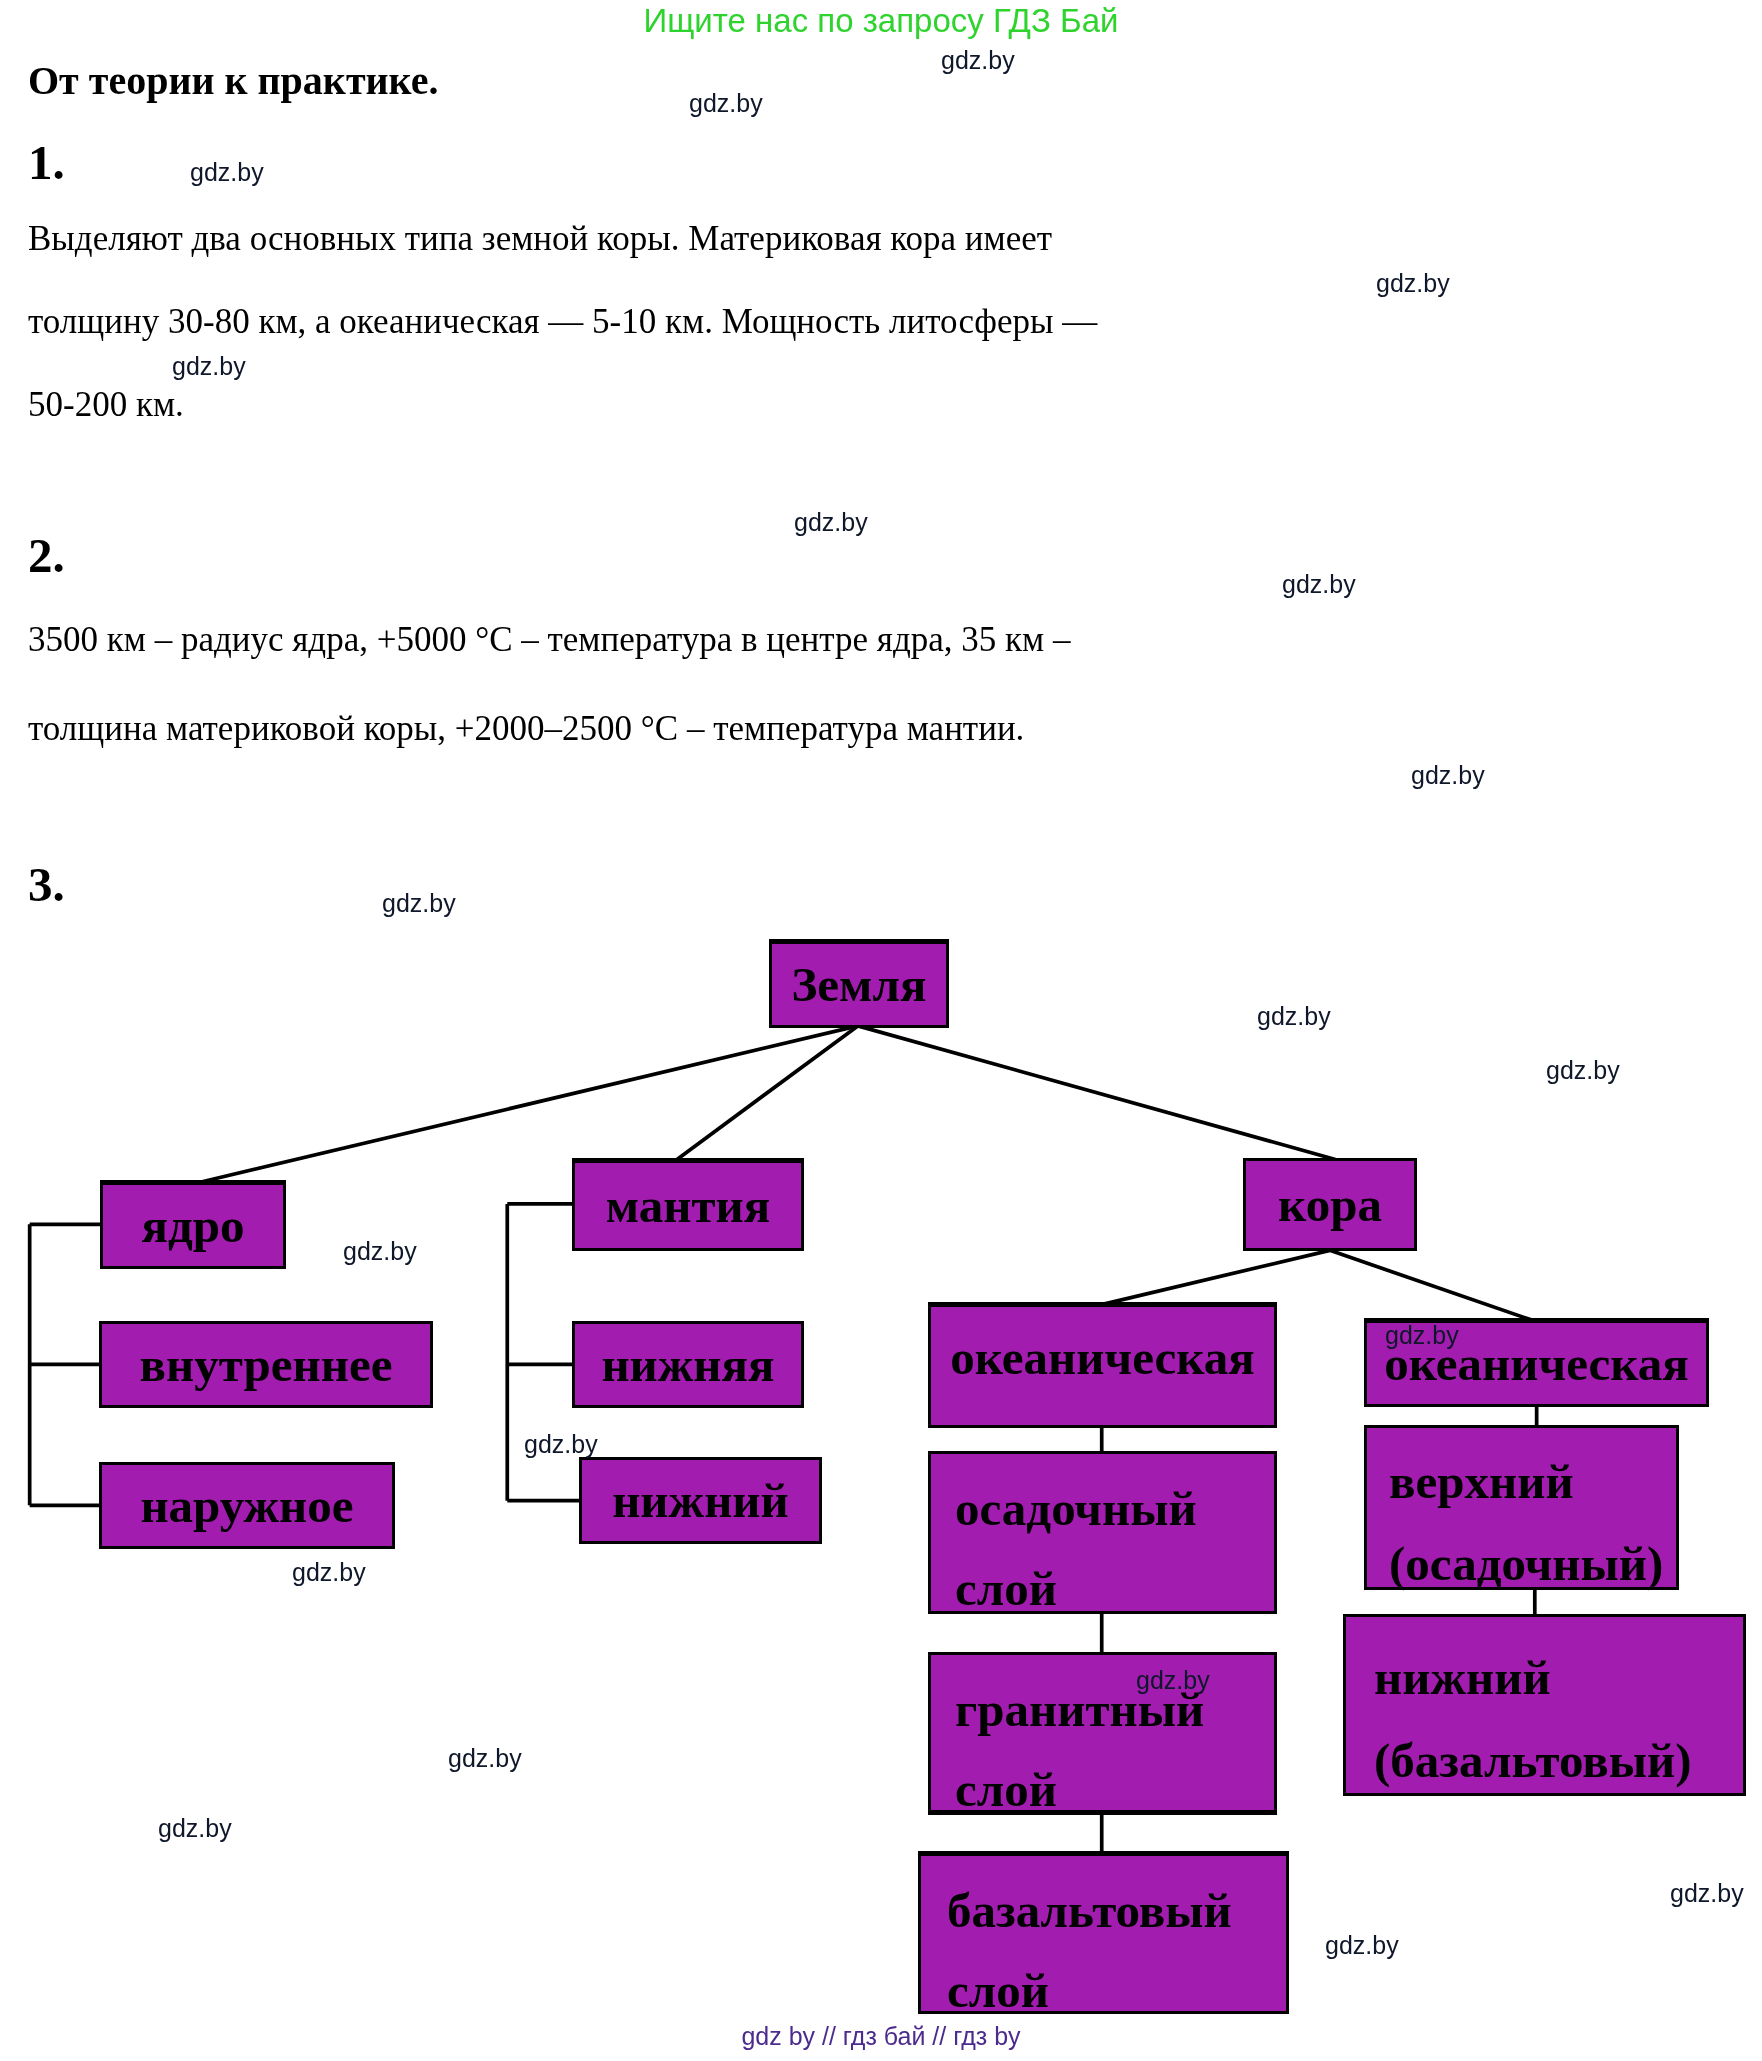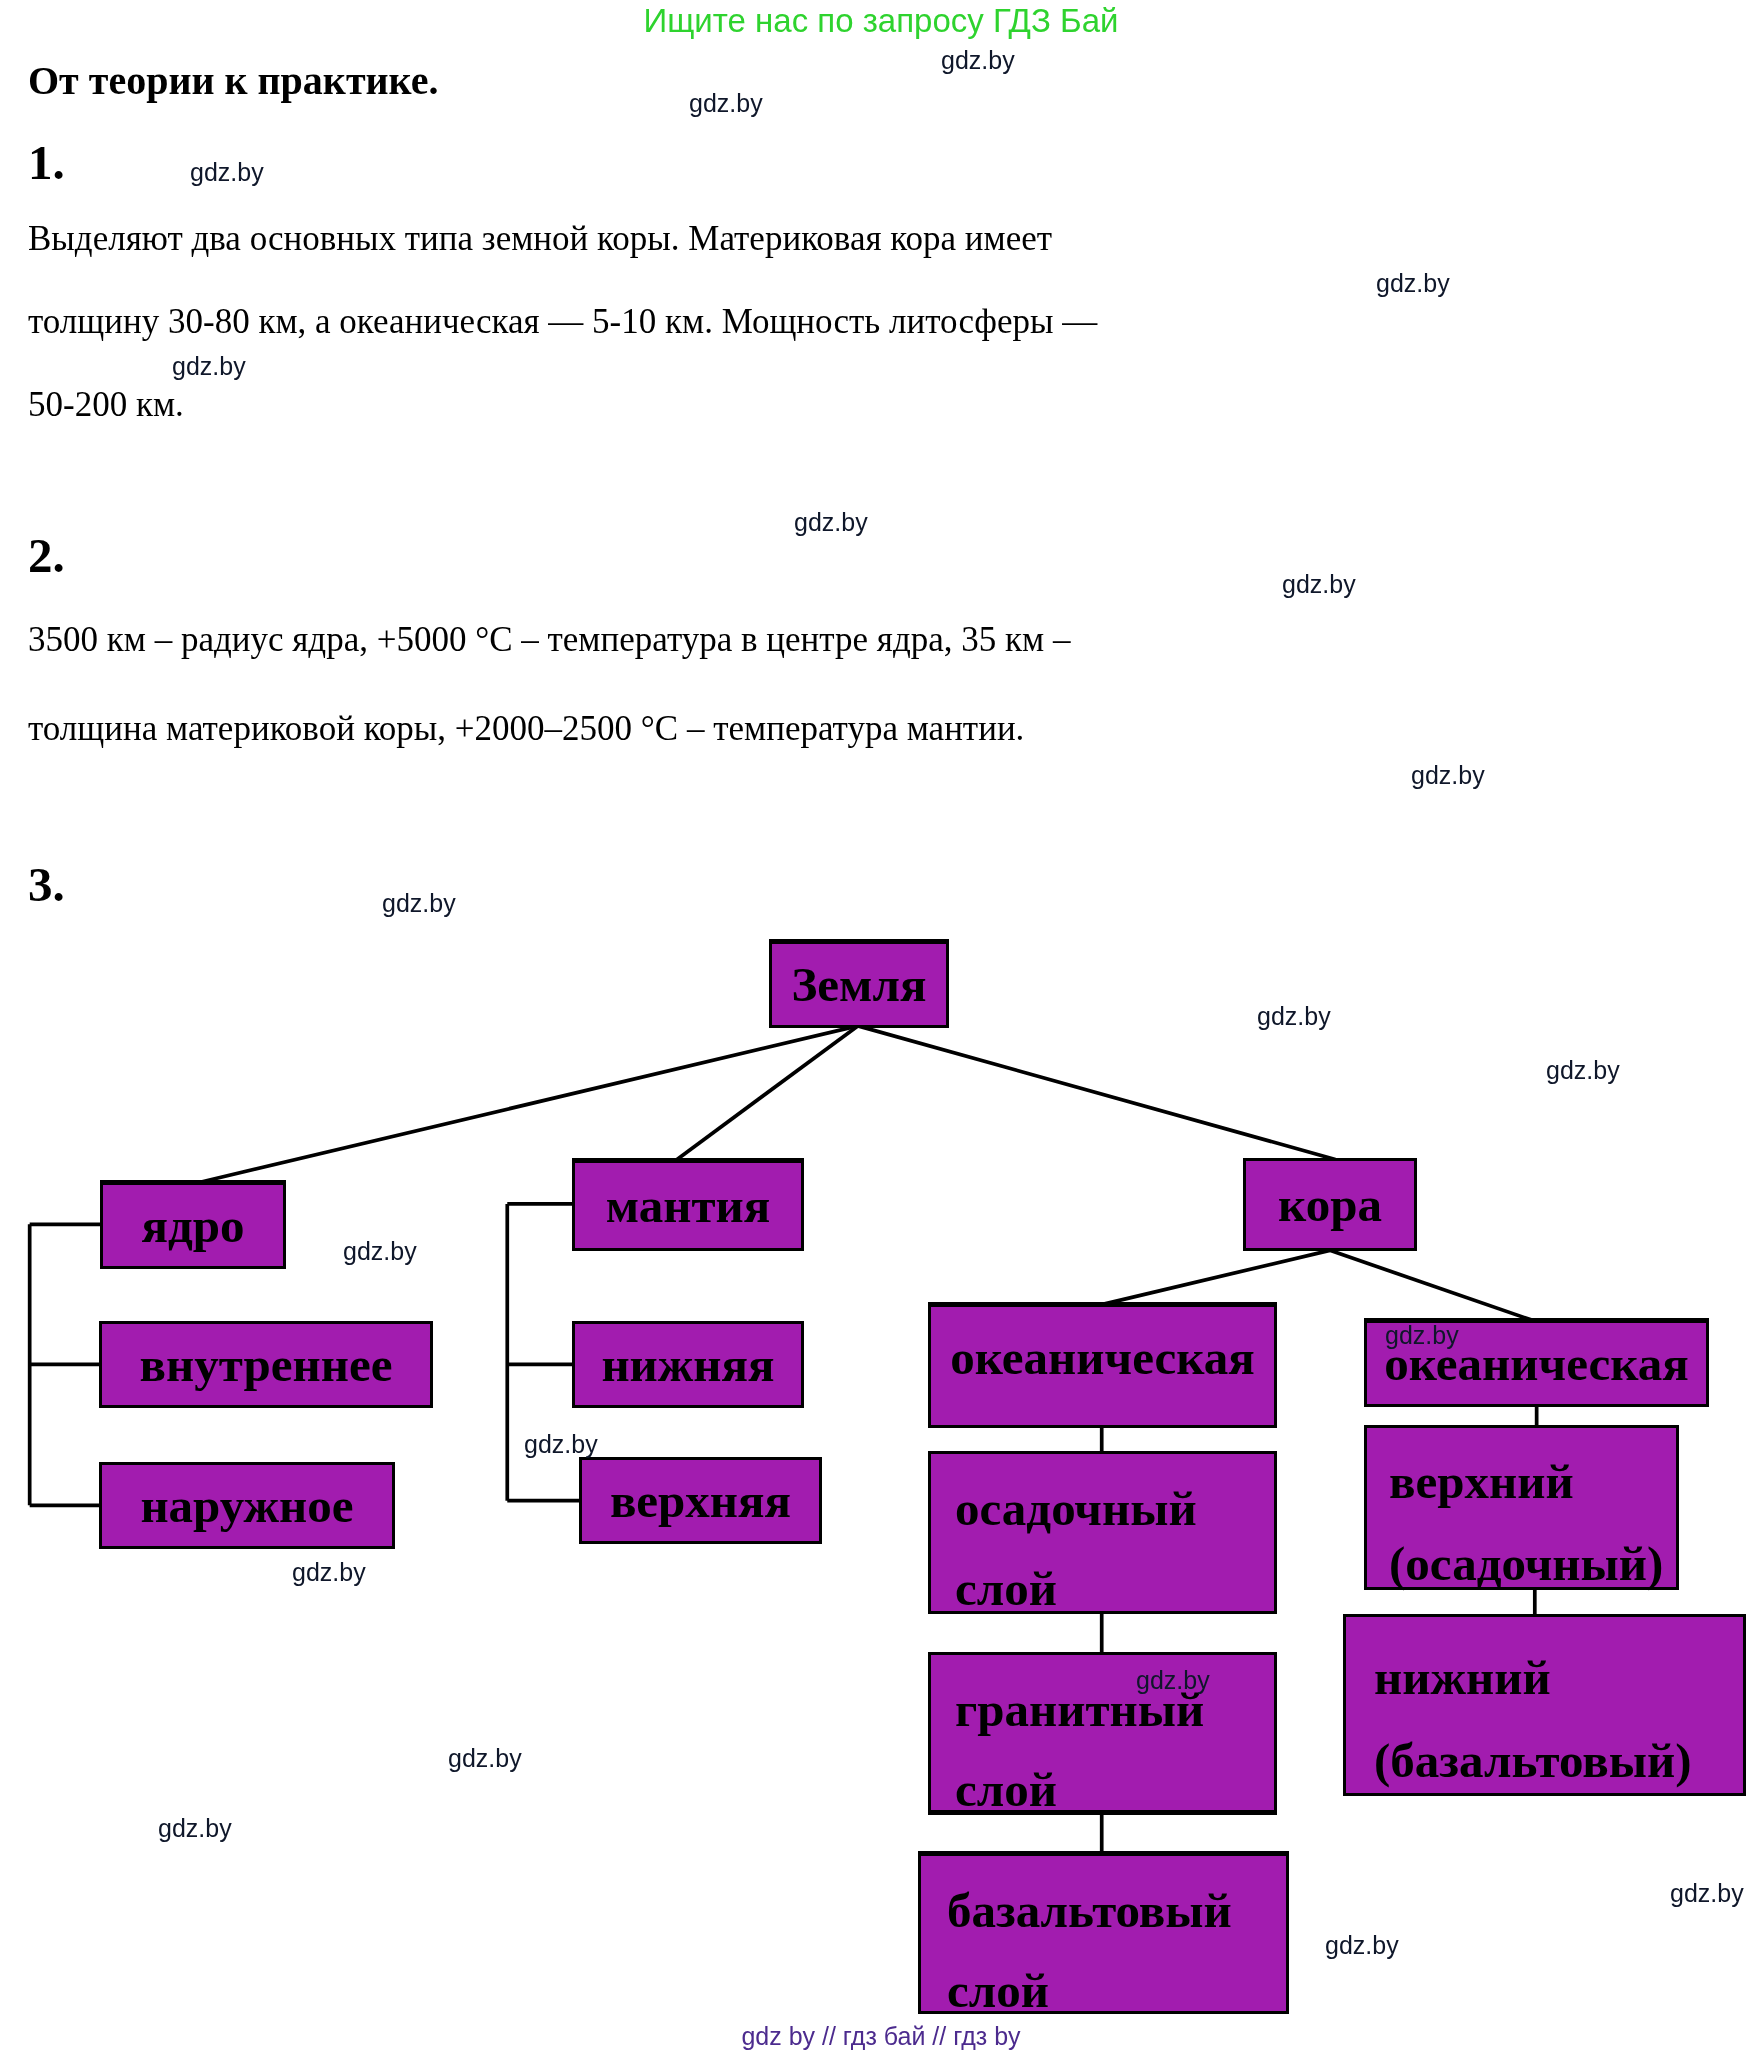--- a/index.html
+++ b/index.html
@@ -95,21 +95,21 @@
   </svg>
 
   <div class="box bt" style="left:769px;top:939px;width:180px;height:89px">Земля</div>
 
   <div class="box bt" style="left:100px;top:1180px;width:186px;height:89px">ядро</div>
   <div class="box" style="left:99px;top:1321px;width:334px;height:87px">внутреннее</div>
   <div class="box" style="left:99px;top:1462px;width:296px;height:87px">наружное</div>
 
   <div class="box bt" style="left:572px;top:1158px;width:232px;height:93px">мантия</div>
   <div class="box" style="left:572px;top:1321px;width:232px;height:87px">нижняя</div>
-  <div class="box" style="left:579px;top:1457px;width:243px;height:87px">верхняя</div>
+  <div class="box" style="left:579px;top:1457px;width:243px;height:87px">нижний</div>
 
   <div class="box" style="left:1243px;top:1158px;width:174px;height:93px">кора</div>
 
   <div class="box bt" style="left:928px;top:1302px;width:349px;height:126px;align-items:flex-start;padding-top:22px">океаническая</div>
   <div class="box ml" style="left:928px;top:1451px;width:349px;height:163px;padding:15px 9.3px 0 24px;line-height:80px">осадочный слой</div>
   <div class="box ml bb" style="left:928px;top:1652px;width:349px;height:163px;padding:15px 9.3px 0 24px;line-height:80px">гранитный слой</div>
   <div class="box ml bt" style="left:918px;top:1851px;width:371px;height:163px;padding:15px 9.3px 0 26px;line-height:80px">базальтовый слой</div>
 
   <div class="box bt" style="left:1364px;top:1318px;width:345px;height:89px">океаническая</div>
   <div class="box ml" style="left:1364px;top:1425px;width:315px;height:165px;padding:13px 4.6px 0 22px;line-height:82px">верхний (осадочный)</div>

